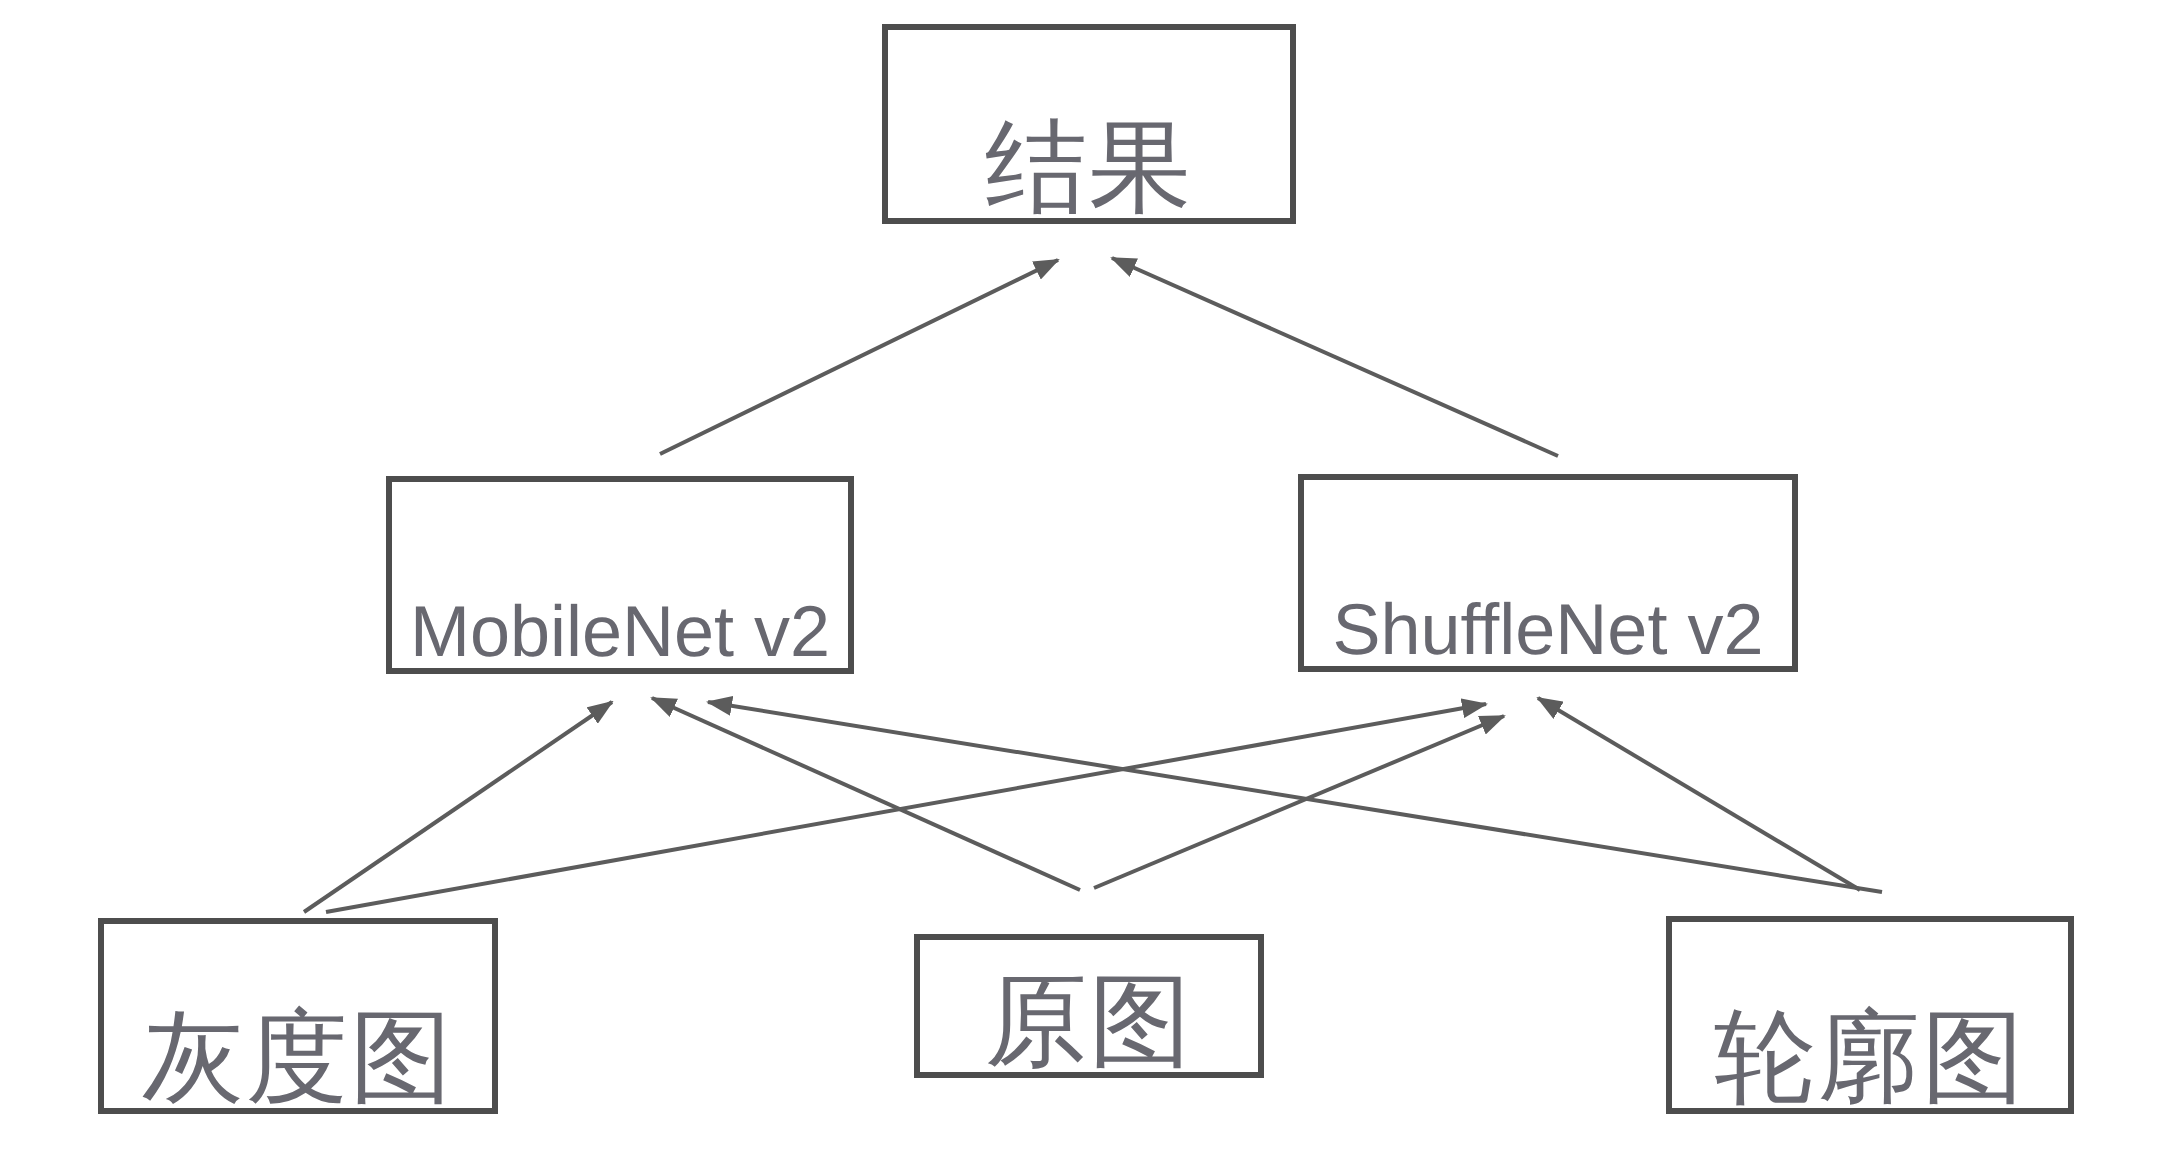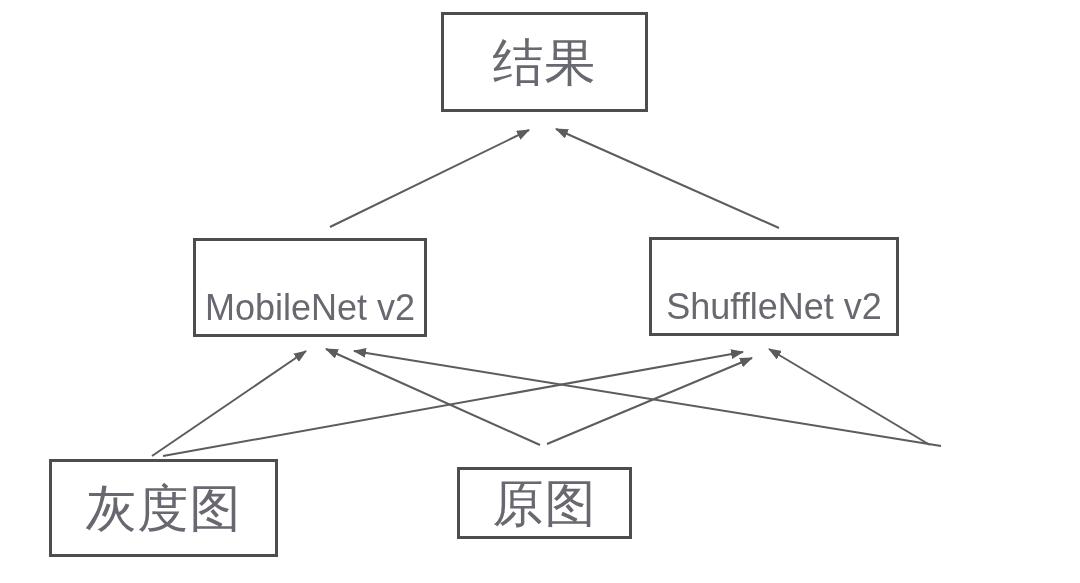--- a/index.html
+++ b/index.html
@@ -27,34 +27,34 @@
     stroke: var(--arrow, #5c5c5c);
     stroke-width: 2;
   }
   .node {
     position: absolute;
     z-index: 2;
     box-sizing: border-box;
     border: 3px solid var(--box-border, #4d4d4d);
     background: #ffffff;
     display: flex;
-    align-items: center;
+    align-items: flex-end;
     justify-content: center;
     color: var(--text, #686870);
     letter-spacing: 1px;
     white-space: nowrap;
   }
   .node .label { line-height: 1; }
   .cjk-lg  { font-size: 51px; }
   .latin-md { font-size: 36px; letter-spacing: 0; margin-top: 40px; }
 
   .node-result     { left: 441px; top: 12px;  width: 207px; height: 100px; }
   .node-mobilenet  { left: 193px; top: 238px; width: 234px; height: 99px;  }
   .node-shufflenet { left: 649px; top: 237px; width: 250px; height: 99px;  }
-  .node-grayscale  { left: 49px;  top: 459px; width: 229px; height: 98px;  }
+  .node-grayscale  { left: 49px;  top: 459px; width: 200px; height: 98px;  }
   .node-original   { left: 457px; top: 467px; width: 175px; height: 72px; }
   .node-contour    { left: 833px; top: 458px; width: 204px; height: 99px;  }
 </style>
 </head>
 <body>
 
 <div class="canvas">
 
   <svg class="edges-layer" viewBox="0 0 1080 583" xmlns="http://www.w3.org/2000/svg">
     <defs>
@@ -85,14 +85,17 @@
   </div>
 
   <div class="node node-grayscale">
     <span class="label cjk-lg">灰度图</span>
   </div>
 
   <div class="node node-original">
     <span class="label cjk-lg">原图</span>
   </div>
 
+  <div class="node node-contour">
+    <span class="label cjk-lg">轮廓图</span>
+  </div>
 
 </div>
 
 </body></html>

